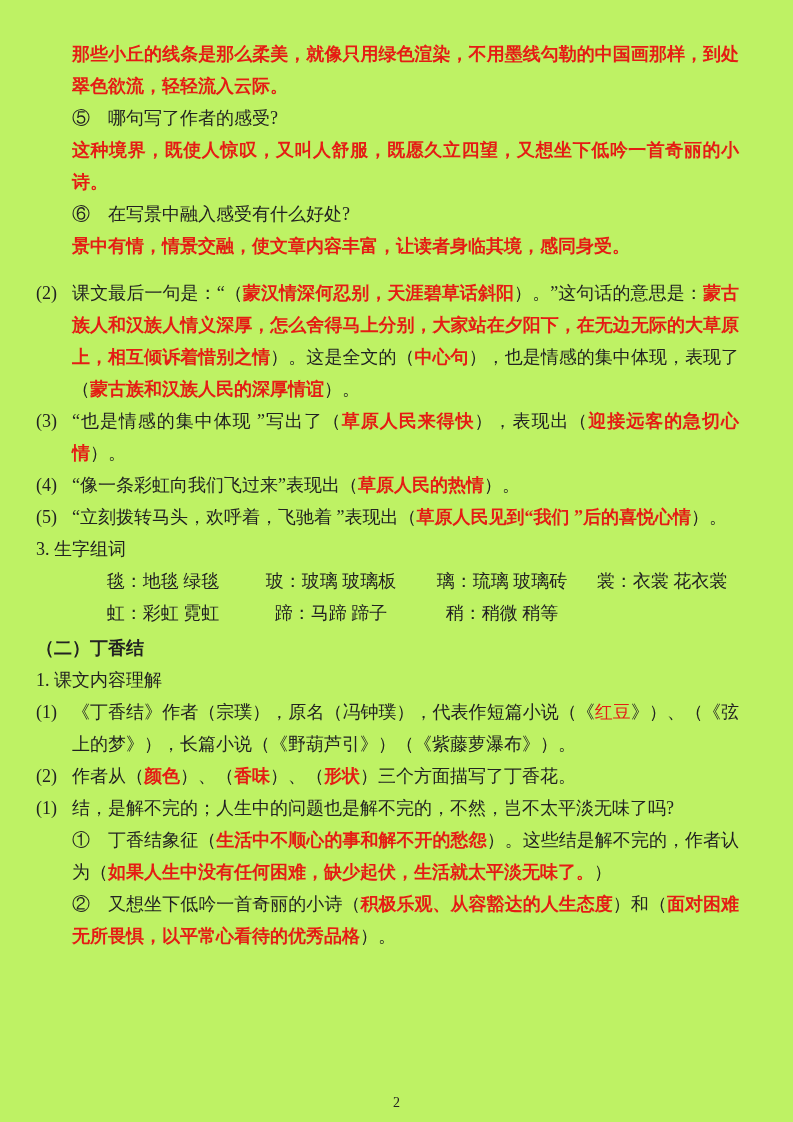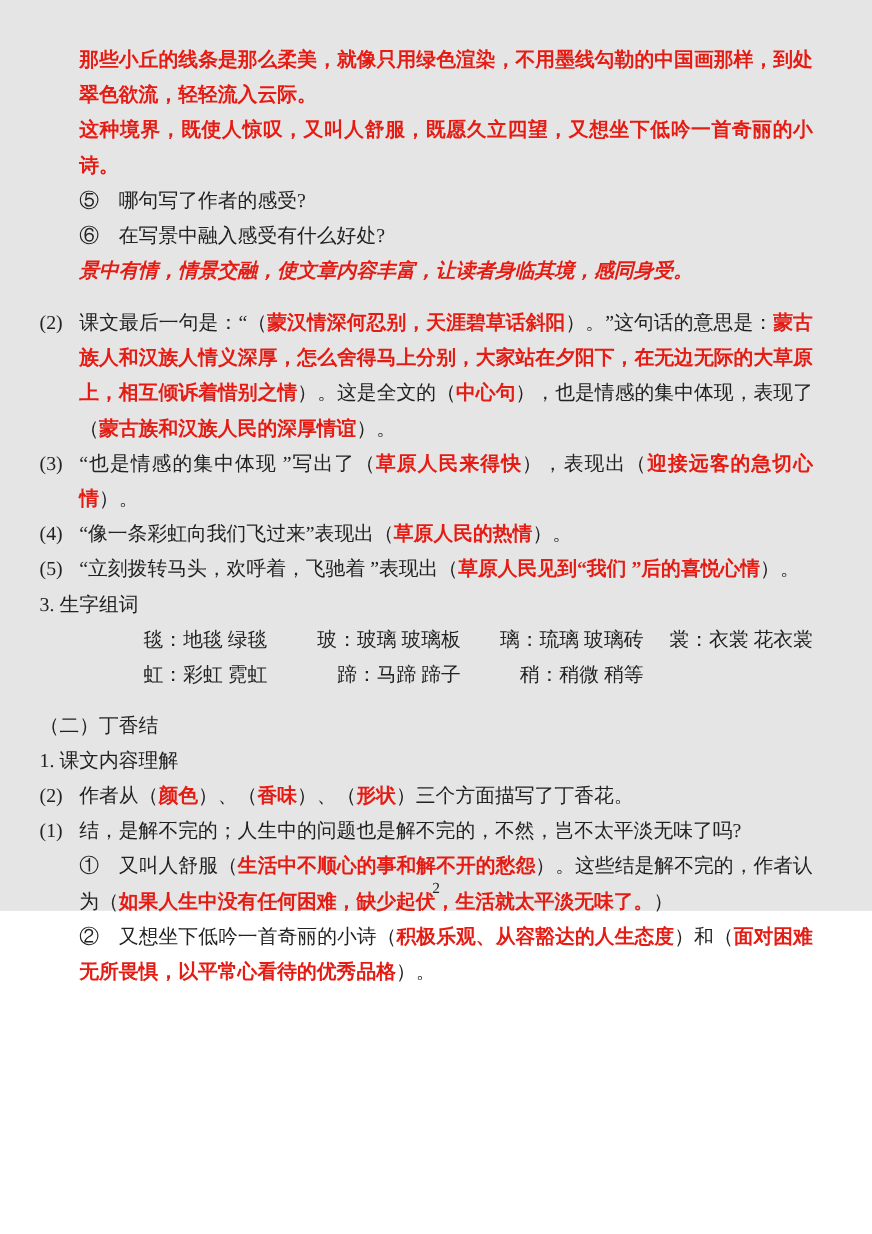--- a/index.html
+++ b/index.html
@@ -4,69 +4,69 @@
 <style>
   html, body { margin: 0; padding: 0; }
   body {
     width: 793px; height: 1122px;
     background: #ffffff;
     font-family: "Liberation Serif", "DejaVu Serif", serif;
     overflow: hidden;
   }
   .page {
     position: relative;
-    width: 793px; height: 828px;
+    width: 793px; height: 1122px;
     box-sizing: border-box;
     padding: 38px 54px 0 36px;
-    background: #e5e5e5;
+    background: #bef264;
     color: #222222;
     font-size: 18px;
     line-height: 32px;
   }
   .para { text-align: justify; text-justify: inter-ideograph; }
   
   .ans, .q, .sub { padding-left: 36px; }
   
   .item { padding-left: 36px; text-indent: -36px; }
   .marker {
     display: inline-block;
     width: 36px;
     text-indent: 0;
     color: #222222;
   }
   .red  { color: var(--red-color); font-weight: bold; }
   .red.nb { font-weight: normal; }
   .blk  { color: #222222; }
-  .gap-after { margin-bottom: 15px; font-style: italic; }
-  .section { margin-top: 14px; }
+  .gap-after { margin-bottom: 15px; }
+  .section { margin-top: 3px; font-weight: bold; }
   .word-table {
     display: grid;
     grid-template-columns: 160px 176px 166px auto;
     padding-left: 47px;
-    text-align: right;
+    text-align: center;
   }
   .word-cell { white-space: nowrap; }
   .footer {
     position: absolute;
     bottom: 10px; left: 0;
     width: 100%;
     text-align: center;
     font-size: 14px;
     line-height: 18px;
     color: #222222;
   }
 </style>
 </head>
 <body>
 
 <div class="page">
   <div>
       <div class="para ans"><span class="red">那些小丘的线条是那么柔美，就像只用绿色渲染，不用墨线勾勒的中国画那样，到处翠色欲流，轻轻流入云际。</span></div>
+      <div class="para q"><span class="blk">⑤　哪句写了作者的感受?</span></div>
       <div class="para ans"><span class="red">这种境界，既使人惊叹，又叫人舒服，既愿久立四望，又想坐下低吟一首奇丽的小诗。</span></div>
-      <div class="para q"><span class="blk">⑤　哪句写了作者的感受?</span></div>
       <div class="para q"><span class="blk">⑥　在写景中融入感受有什么好处?</span></div>
       <div class="para ans gap-after"><span class="red">景中有情，情景交融，使文章内容丰富，让读者身临其境，感同身受。</span></div>
       <div class="para item"><span class="marker">(2)</span><span class="blk">课文最后一句是：“（</span><span class="red">蒙汉情深何忍别，天涯碧草话斜阳</span><span class="blk">）。”这句话的意思是：</span><span class="red">蒙古族人和汉族人情义深厚，怎么舍得马上分别，大家站在夕阳下，在无边无际的大草原上，相互倾诉着惜别之情</span><span class="blk">）。这是全文的（</span><span class="red">中心句</span><span class="blk">），也是情感的集中体现，表现了（</span><span class="red">蒙古族和汉族人民的深厚情谊</span><span class="blk">）。</span></div>
       <div class="para item"><span class="marker">(3)</span><span class="blk">“也是情感的集中体现 ”写出了（</span><span class="red">草原人民来得快</span><span class="blk">），表现出（</span><span class="red">迎接远客的急切心情</span><span class="blk">）。</span></div>
       <div class="para item"><span class="marker">(4)</span><span class="blk">“像一条彩虹向我们飞过来”表现出（</span><span class="red">草原人民的热情</span><span class="blk">）。</span></div>
       <div class="para item"><span class="marker">(5)</span><span class="blk">“立刻拨转马头，欢呼着，飞驰着 ”表现出（</span><span class="red">草原人民见到“我们 ”后的喜悦心情</span><span class="blk">）。</span></div>
       <div class="para margin"><span class="blk">3. 生字组词</span></div>
       <div class="word-table para">
         <div class="word-cell">毯：地毯 绿毯</div>
         <div class="word-cell">玻：玻璃 玻璃板</div>
@@ -74,19 +74,20 @@
         <div class="word-cell">裳：衣裳 花衣裳</div>
         <div class="word-cell">虹：彩虹 霓虹</div>
         <div class="word-cell">蹄：马蹄 蹄子</div>
         <div class="word-cell">稍：稍微 稍等</div>
         <div class="word-cell"></div>
         <div class="word-cell"></div>
         <div class="word-cell"></div>
       </div>
       <div class="para margin section"><span class="blk">（二）丁香结</span></div>
       <div class="para margin"><span class="blk">1. 课文内容理解</span></div>
+      <div class="para item"><span class="marker">(1)</span><span class="blk">《丁香结》作者（宗璞），原名（冯钟璞），代表作短篇小说（《</span><span class="red nb">红豆</span><span class="blk">》）、（《弦上的梦》），长篇小说（《野葫芦引》）（《紫藤萝瀑布》）。</span></div>
       <div class="para item"><span class="marker">(2)</span><span class="blk">作者从（</span><span class="red">颜色</span><span class="blk">）、（</span><span class="red">香味</span><span class="blk">）、（</span><span class="red">形状</span><span class="blk">）三个方面描写了丁香花。</span></div>
       <div class="para item"><span class="marker">(1)</span><span class="blk">结，是解不完的；人生中的问题也是解不完的，不然，岂不太平淡无味了吗?</span></div>
-      <div class="para sub"><span class="blk">①　又叫人舒服（</span><span class="red">生活中不顺心的事和解不开的愁怨</span><span class="blk">）。这些结是解不完的，作者认为（</span><span class="red">如果人生中没有任何困难，缺少起伏，生活就太平淡无味了。</span><span class="blk">）</span></div>
+      <div class="para sub"><span class="blk">①　丁香结象征（</span><span class="red">生活中不顺心的事和解不开的愁怨</span><span class="blk">）。这些结是解不完的，作者认为（</span><span class="red">如果人生中没有任何困难，缺少起伏，生活就太平淡无味了。</span><span class="blk">）</span></div>
       <div class="para sub"><span class="blk">②　又想坐下低吟一首奇丽的小诗（</span><span class="red">积极乐观、从容豁达的人生态度</span><span class="blk">）和（</span><span class="red">面对困难无所畏惧，以平常心看待的优秀品格</span><span class="blk">）。</span></div>
     </div>
   <div class="footer">2</div>
 </div>
 
 </body></html>

